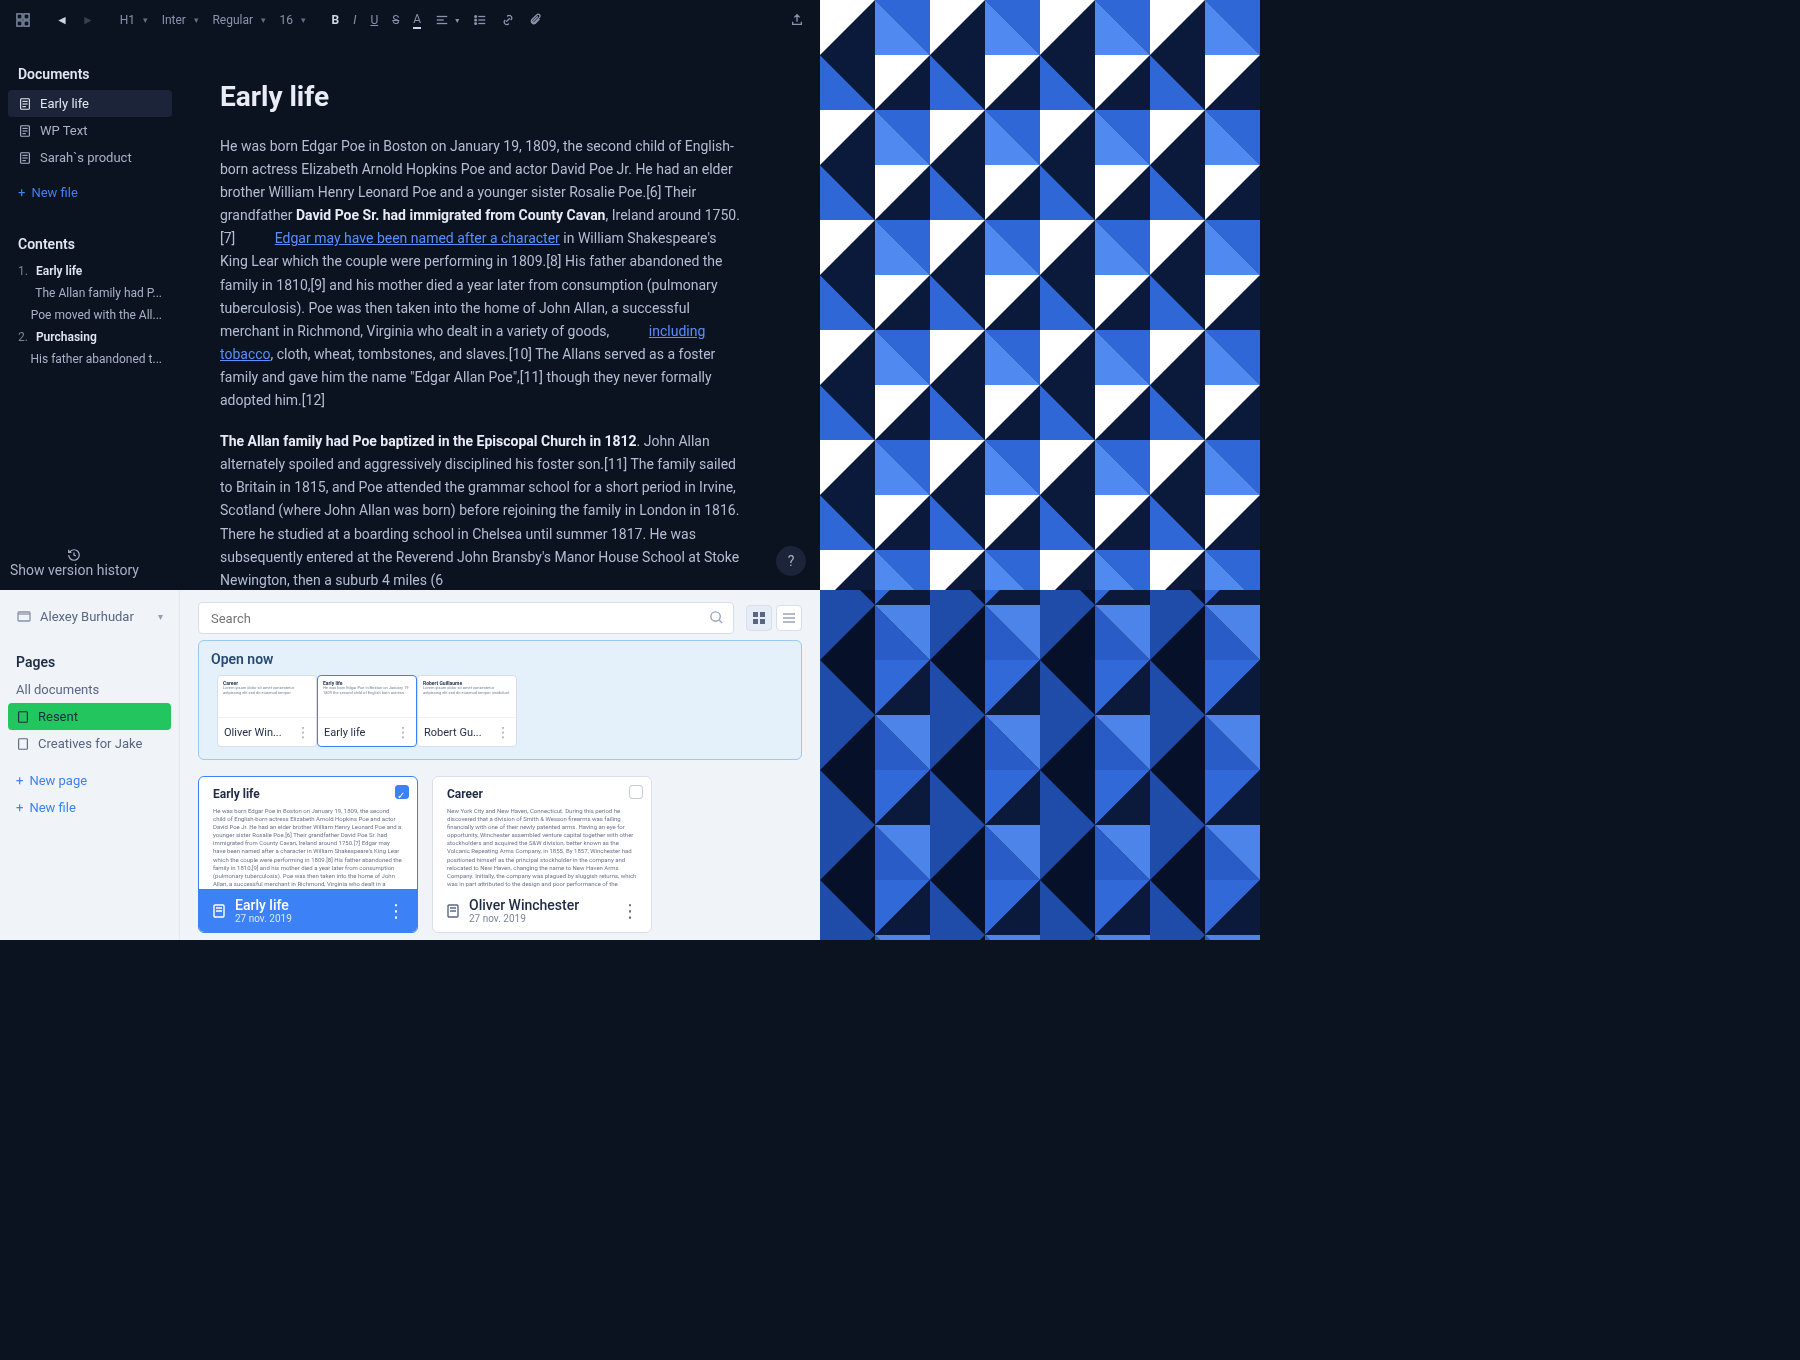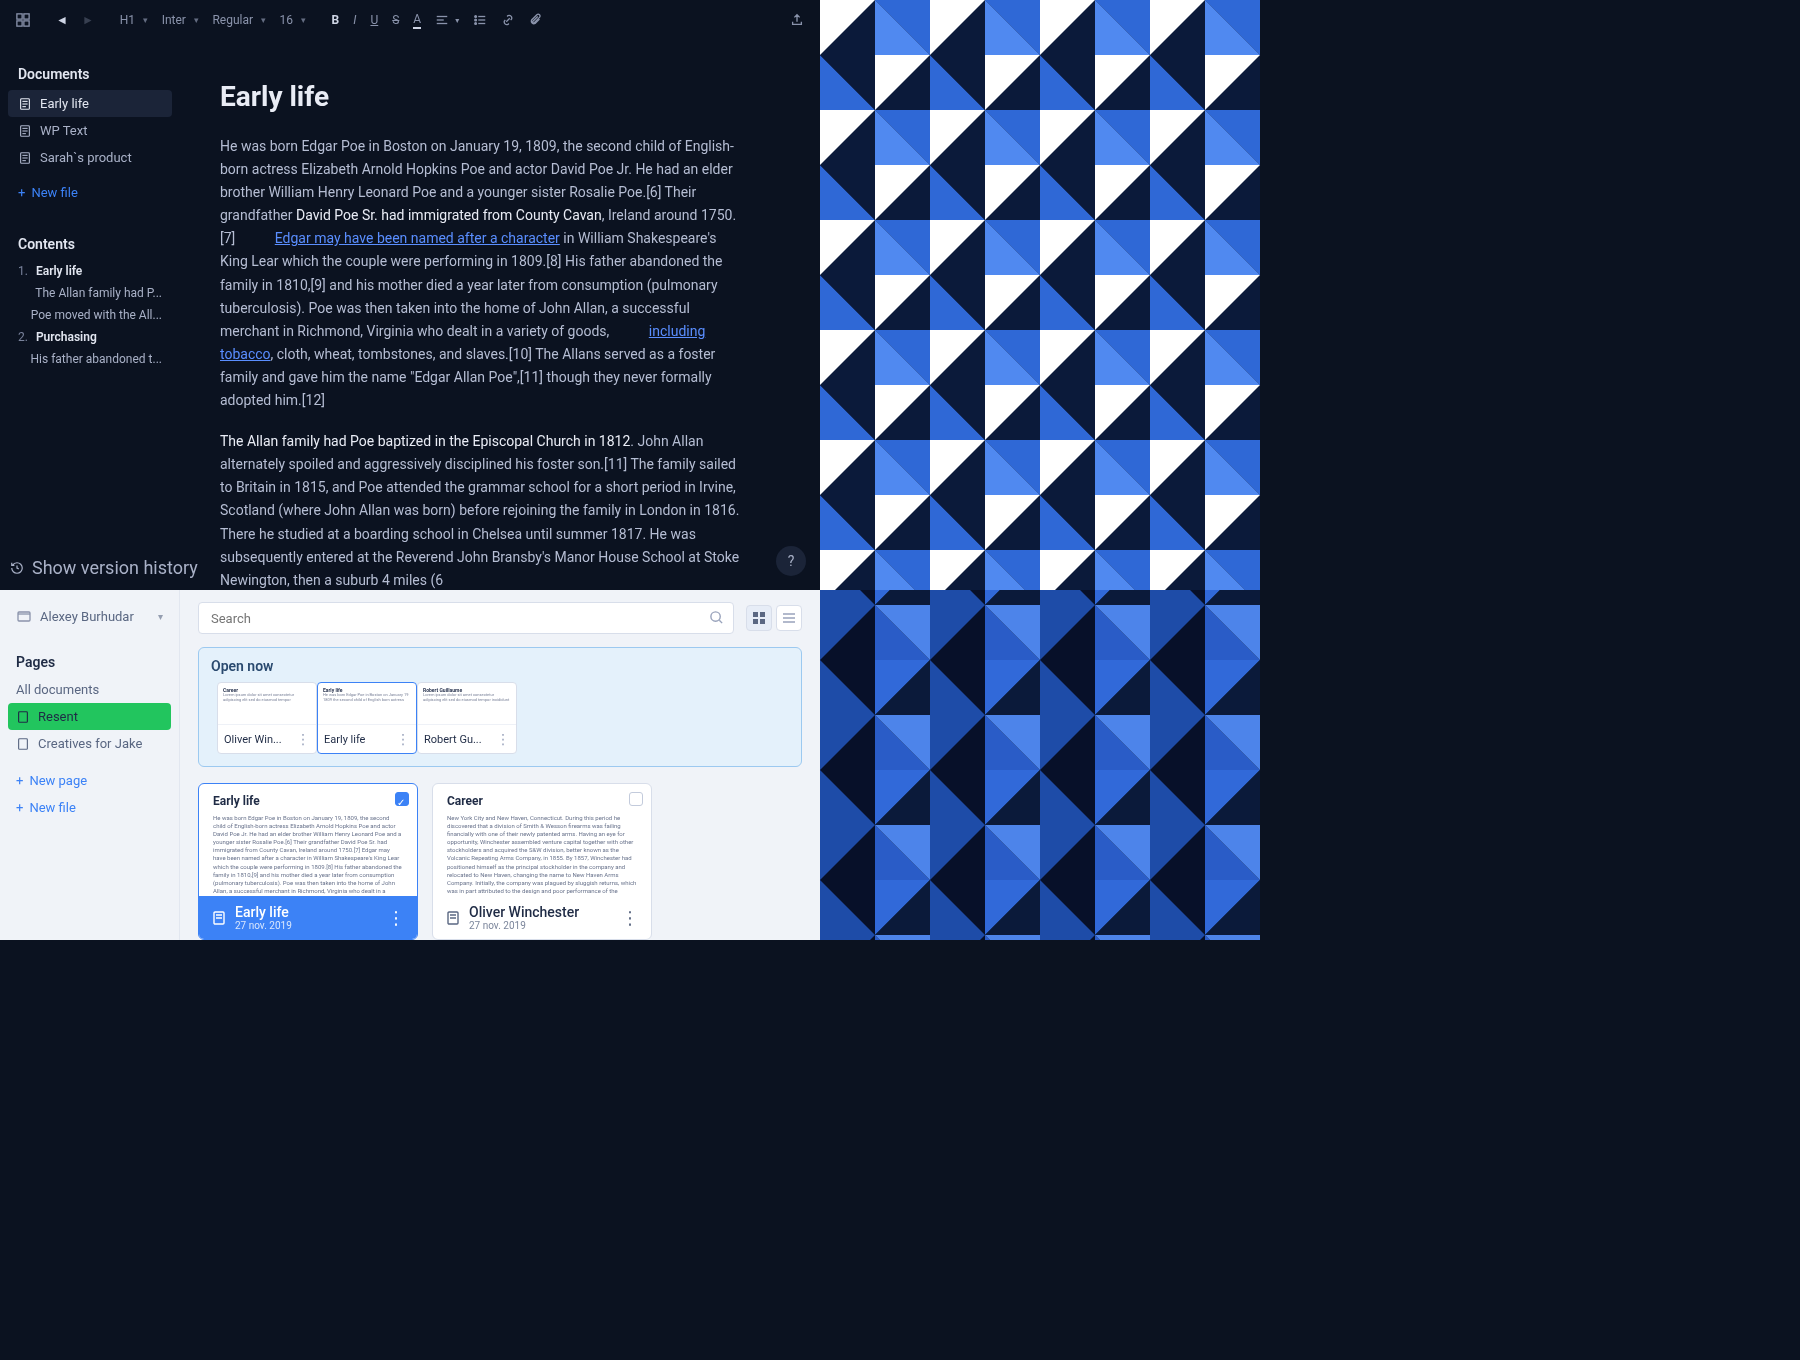--- a/index.html
+++ b/index.html
@@ -17,42 +17,42 @@
 
 .sidebar { position:absolute; top:50px; left:0; width:180px; padding:10px 8px; }
 .sb-title { color:#e2e6f0; font-weight:600; font-size:14px; margin:6px 10px 8px;}
 .sb-item { display:flex; align-items:center; gap:8px; padding:6px 10px; border-radius:4px; font-size:13px; color:#a9b1c7; cursor:pointer;}
 .sb-item.active { background:#1b2438; color:#e2e6f0;}
 .sb-new { color:#3c82f6; font-size:13px; padding:6px 10px; display:flex; align-items:center; gap:6px; cursor:pointer; margin-top:8px;}
 .contents { margin-top:30px; }
 .co-item { font-size:12px; color:#a9b1c7; padding:4px 10px 4px 22px; white-space:nowrap; overflow:hidden; text-overflow:ellipsis; cursor:pointer;text-align:right;}
 .co-head { font-size:12px; color:#e2e6f0; font-weight:600; padding:4px 10px; display:flex; gap:8px;}
 .co-head .num{color:#7a839c;font-weight:400;}
-.vhist { position:absolute; bottom:12px; left:10px; font-size:18px; color:#a9b1c7; display:flex; align-items:center; gap:8px; cursor:pointer;}
+.vhist { position:absolute; bottom:12px; left:10px; font-size:14px; color:#a9b1c7; display:flex; align-items:center; cursor:pointer;flex-direction:column;}
 
 .doc { position:absolute; top:60px; left:200px; width:560px; padding:20px 20px 40px; overflow:hidden; height:530px;}
 .doc h1 { color:#e9ecf5; font-size:28px; font-weight:700; margin-bottom:22px;}
 .doc p { color:#b5bdd3; font-size:14px; line-height:1.65; margin-bottom:18px;}
-.doc b { color:#e9ecf5; font-weight:400;}
+.doc b { color:#e9ecf5; font-weight:700;}
 .doc a { color:#5a8eff; text-decoration:underline;padding-left:36px; }
 
 .help-fab { position:absolute; right:14px; bottom:14px; width:30px; height:30px; border-radius:50%; background:#1b2438; color:#a9b1c7; display:flex; align-items:center; justify-content:center; font-size:14px; cursor:pointer;}
 
 
 .browser { position:absolute; top:590px; left:0; width:820px; height:350px; background:#f0f3f8; color:#1f2b45; display:flex; }
 .br-side { width:180px; padding:14px 8px; border-right:1px solid #e2e7f0; }
 .br-user { display:flex; align-items:center; gap:8px; font-size:13px; color:#5a6782; padding:4px 8px 10px; cursor:pointer;}
 .br-user .chev{margin-left:auto; font-size:10px; opacity:.6;}
 .br-title { font-weight:600; font-size:14px; padding:20px 8px 6px;}
 .br-item { padding:6px 8px; font-size:13px; color:#5a6782; border-radius:4px; display:flex; align-items:center; gap:8px; cursor:pointer;}
 .br-item.active { background:#22c55e; color:#1f2b45;}
 .br-new { color:#3c82f6; padding:6px 8px; font-size:13px; display:flex; align-items:center; gap:6px; cursor:pointer;}
 
 .br-main { flex:1; padding:12px 18px; overflow:hidden;}
-.br-top { display:flex; align-items:center; gap:12px; margin-bottom:13px;justify-content:center;}
+.br-top { display:flex; align-items:center; gap:12px; margin-bottom:6px;justify-content:center;}
 .search { flex:1; position:relative;}
 .search input { width:100%; height:32px; border:1px solid #d8deea; border-radius:4px; padding:0 32px 0 12px; font-size:13px; background:#fff;}
 .search .sicon{position:absolute; right:10px; top:8px; color:#98a2bb;}
 .view-toggle { display:flex; gap:4px;}
 .vt-btn { width:26px; height:26px; border:1px solid #d8deea; border-radius:4px; display:flex; align-items:center; justify-content:center; cursor:pointer; background:#fff;}
 .vt-btn.active{background:#e7edf7;}
 
 .open-now { border:1px solid #9cc9f0; background:#e4f1fb; border-radius:6px; padding:10px 12px 12px; margin-bottom:16px;}
 .open-now-title{font-size:14px; font-weight:600; color:#2a4a6f; margin-bottom:8px;}
 .on-cards{display:flex; gap:0;padding-left:6px;}

